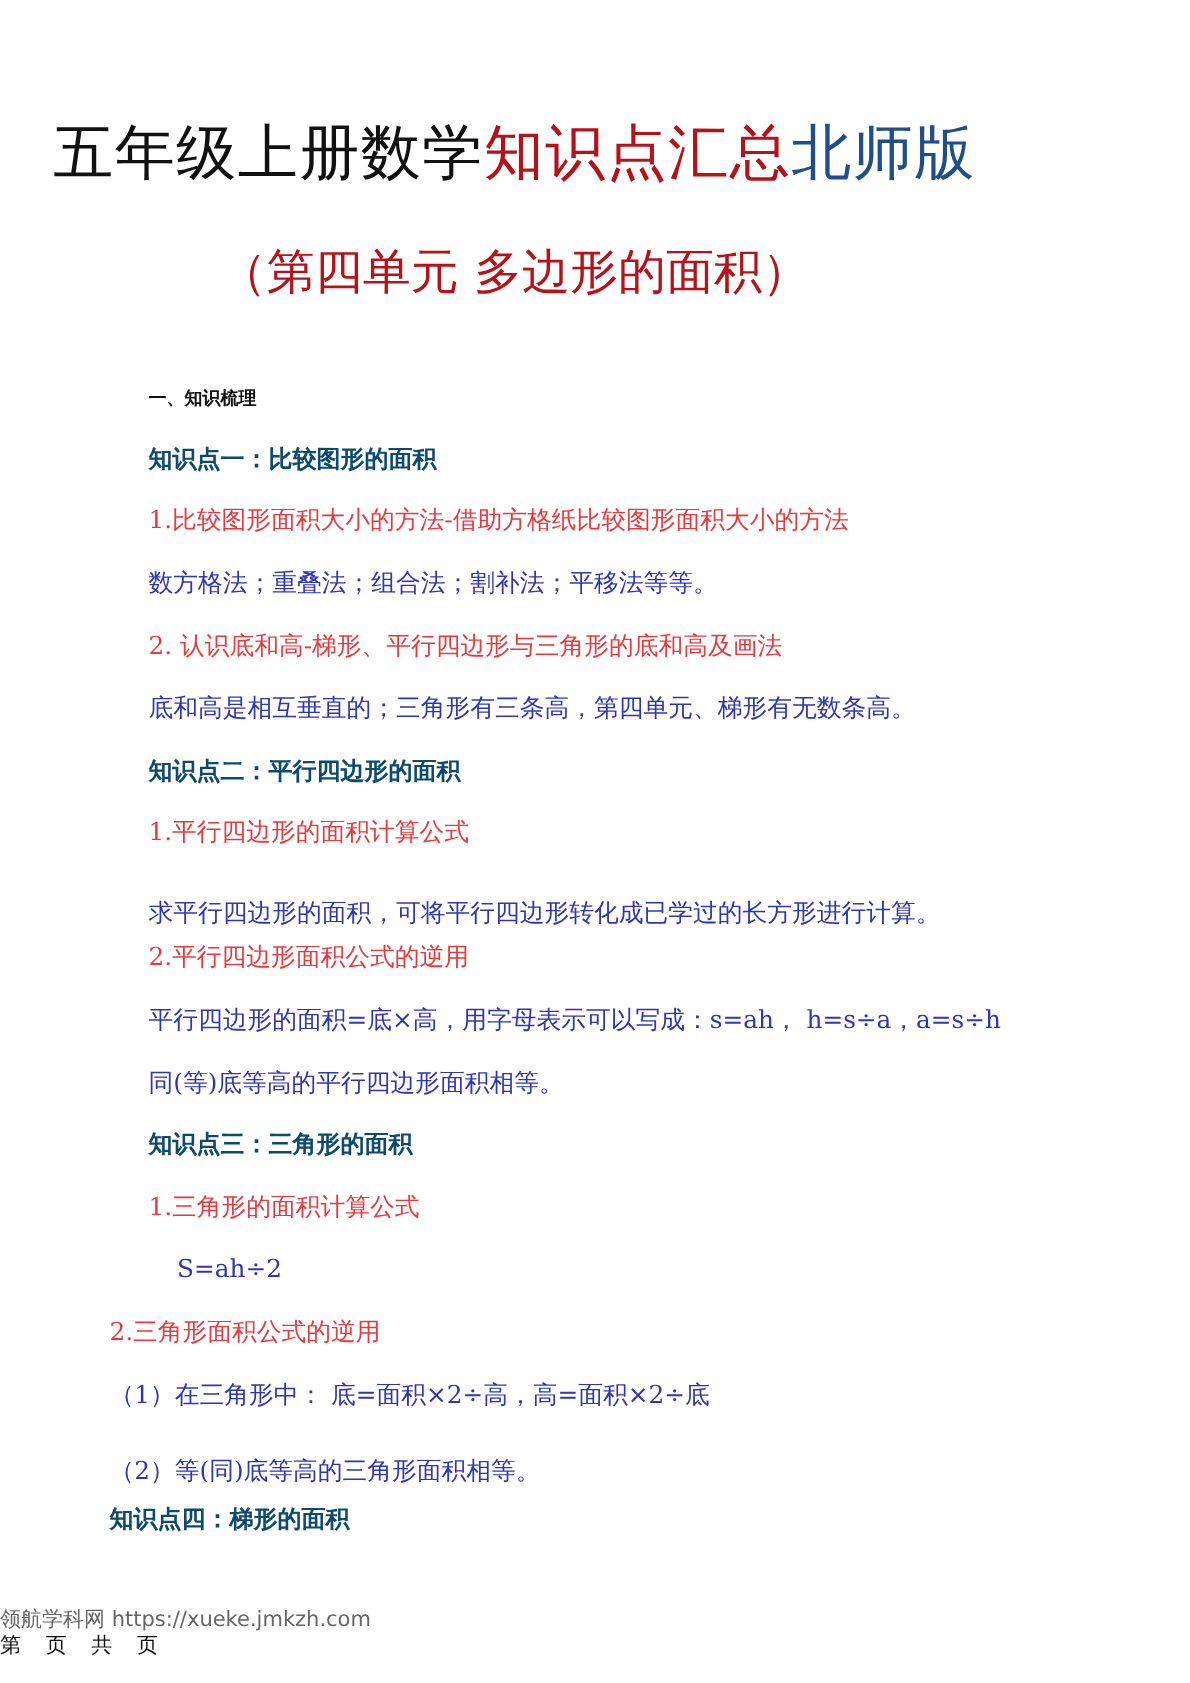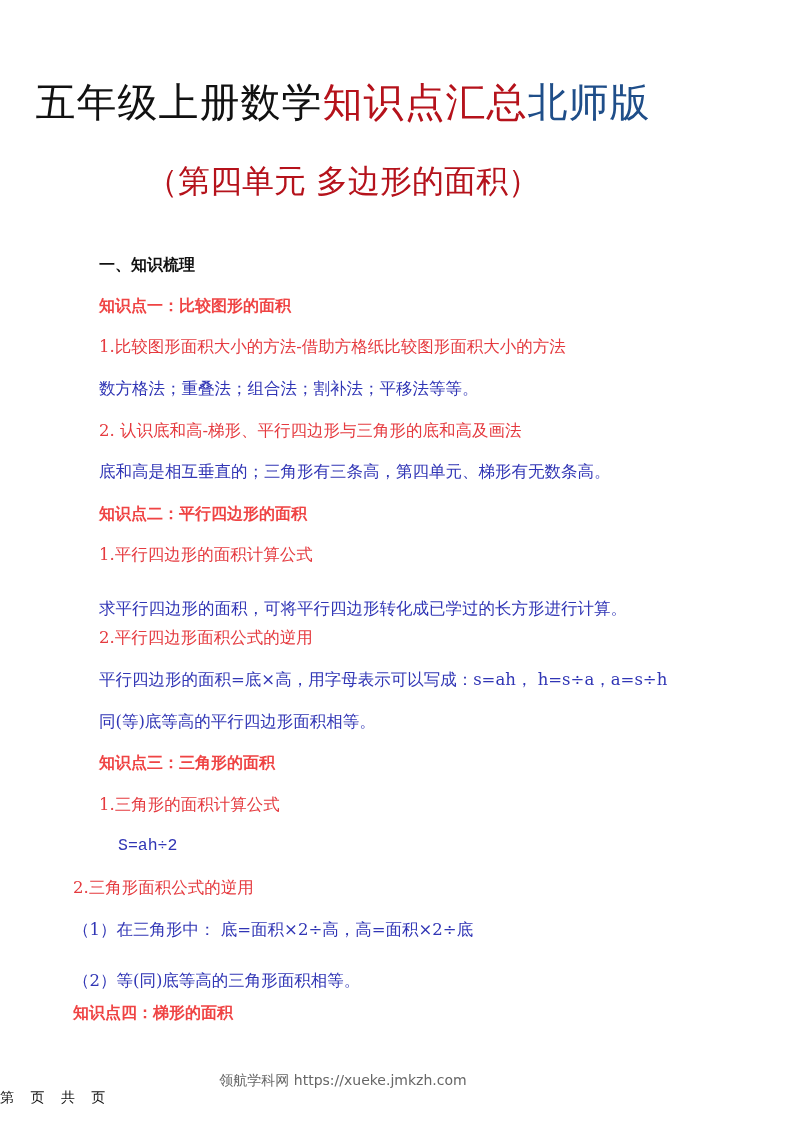--- a/index.html
+++ b/index.html
@@ -15,26 +15,26 @@
     .title .blue { color: #1f4e89; }
     .subtitle {
       position: absolute; left: 0; right: 0; top: 156px;
       text-align: center; font-family: "DejaVu Sans", sans-serif;
       font-size: 32px; line-height: 50px; color: #b5121b; white-space: nowrap;
     }
     .line {
       position: absolute; white-space: nowrap;
       font-family: "DejaVu Serif", serif; font-size: 16.5px; line-height: 24px;
     }
-    .h-black { color: #111111; font-family: "DejaVu Sans", sans-serif; font-weight: bold; font-size: 16px; }
-    .h-red { color: #ef4444; font-family: "DejaVu Sans", sans-serif; font-weight: bold; font-size: 16px; }
+    .h-black { color: #111111; font-family: "DejaVu Sans", sans-serif; font-weight: bold; font-size: 12px; }
+    .h-red { color: #0c4a6e; font-family: "DejaVu Sans", sans-serif; font-weight: bold; font-size: 16px; }
     .t-red { color: #e53a3f; }
     .t-blue { color: #3035b5; }
     .footer-src {
-      position: absolute; left: 0; right: 0; top: 1070px; text-align: center;
+      position: absolute; left: 0; right: 0; top: 1070px; 
       font-family: "DejaVu Sans", sans-serif; font-size: 14px; color: #666666; line-height: 20px;
     }
     .footer-page {
       position: absolute; left: 0; right: 0; top: 1088px; text-align: left;
       font-family: "DejaVu Sans", sans-serif; font-size: 14px; color: #111111; line-height: 18px;
       letter-spacing: 6px;
     }
   </style>
 </head>
 <body>
@@ -57,21 +57,21 @@
 
   <div class="line h-red" style="left:99px; top:502px;">知识点二：平行四边形的面积</div>
   <div class="line t-red" style="left:99px; top:543px;">1.平行四边形的面积计算公式</div>
   <div class="line t-blue" style="left:99px; top:585px;margin-top:12px;">求平行四边形的面积，可将平行四边形转化成已学过的长方形进行计算。</div>
   <div class="line t-red" style="left:99px; top:626px;">2.平行四边形面积公式的逆用</div>
   <div class="line t-blue" style="left:99px; top:668px;">平行四边形的面积=底×高，用字母表示可以写成：s=ah，  h=s÷a，a=s÷h</div>
   <div class="line h-red" style="left:99px; top:751px;">知识点三：三角形的面积</div>
 
   <div class="line t-blue" style="left:99px; top:710px;">同(等)底等高的平行四边形面积相等。</div>
   <div class="line t-red" style="left:99px; top:793px;">1.三角形的面积计算公式</div>
-  <div class="line t-blue" style="left:118px; top:834px;font-family:Liberation Mono, monospace;">S=ah÷2</div>
+  <div class="line t-blue" style="left:118px; top:834px;">S=ah÷2</div>
   <div class="line t-red" style="left:73px; top:876px;">2.三角形面积公式的逆用</div>
   <div class="line t-blue" style="left:73px; top:918px;">（1）在三角形中：  底=面积×2÷高，高=面积×2÷底</div>
   <div class="line t-blue" style="left:73px; top:959px;margin-top:10px;">（2）等(同)底等高的三角形面积相等。</div>
 
   <div class="line h-red" style="left:73px; top:1001px;">知识点四：梯形的面积</div>
 
   <div class="footer-src">领航学科网 https://xueke.jmkzh.com</div>
   <div class="footer-page">第 页 共  页</div>
 </div>
 

